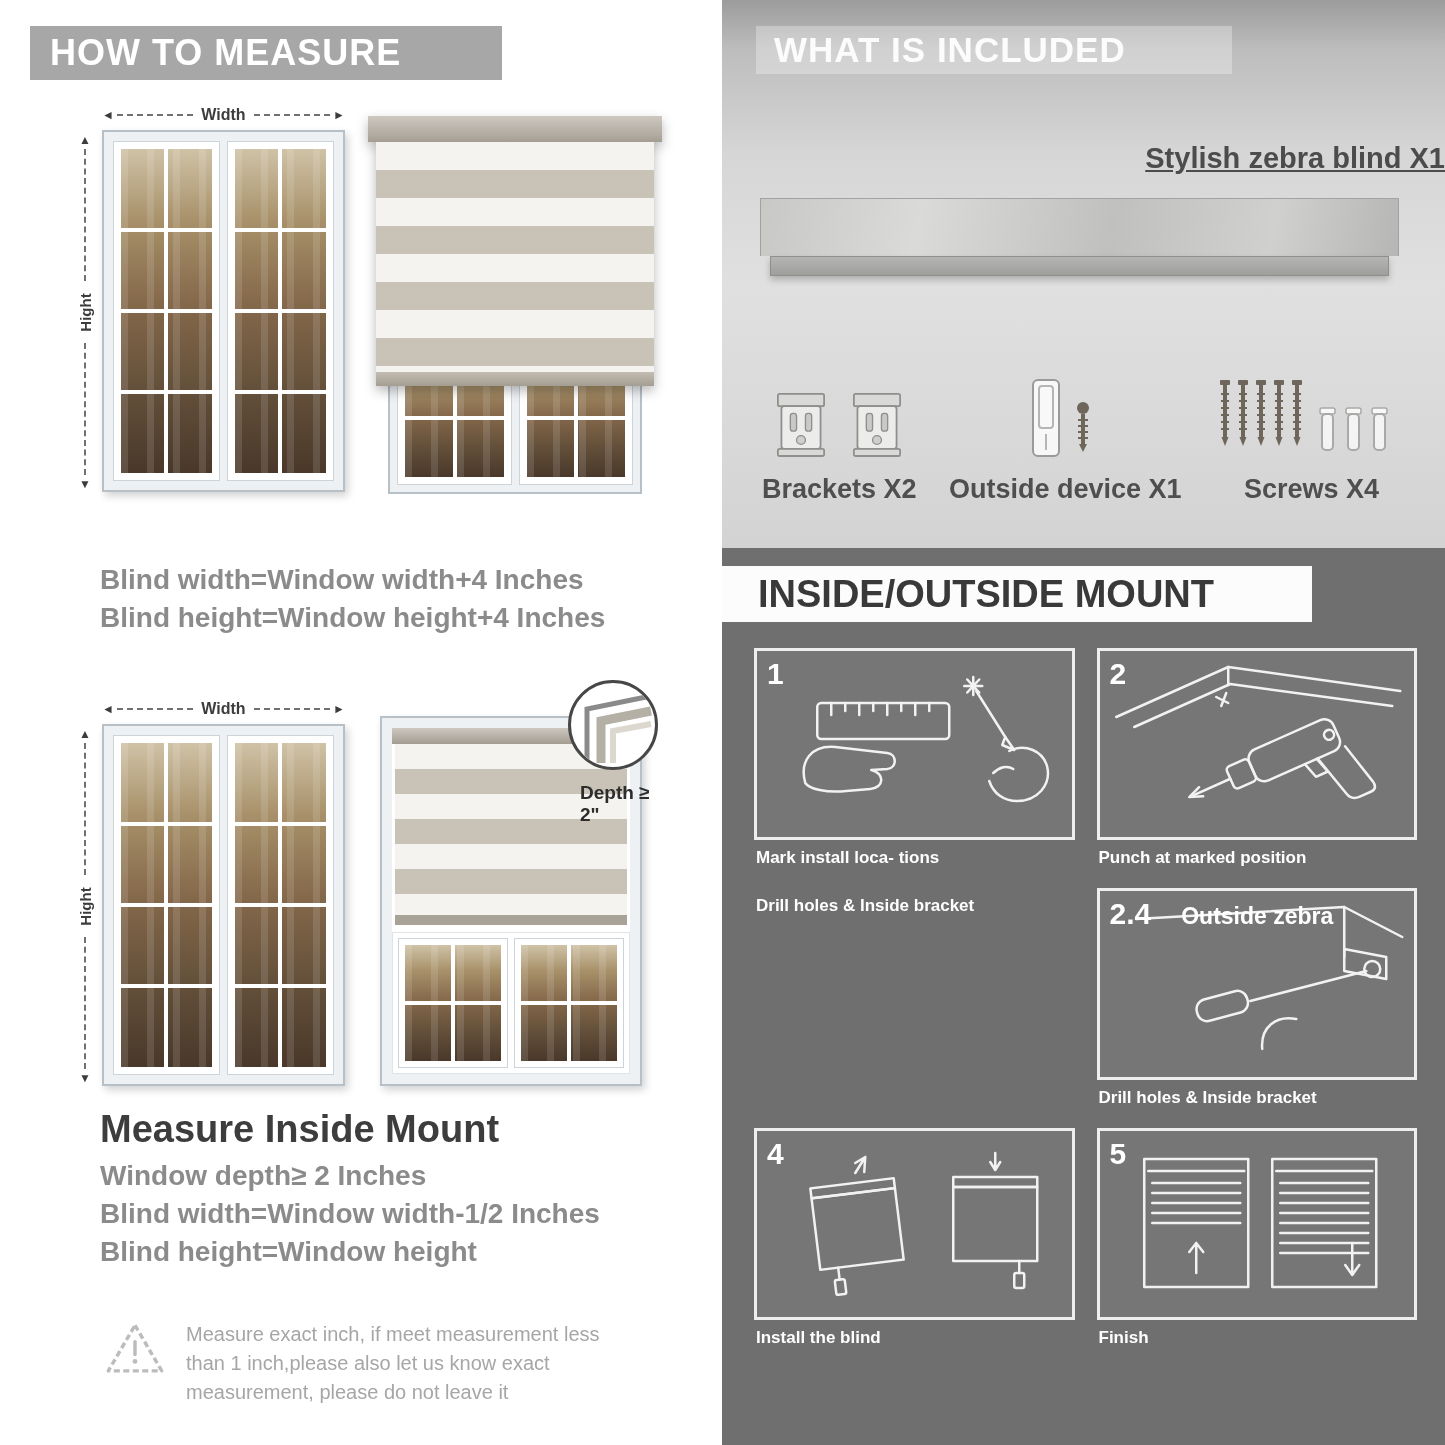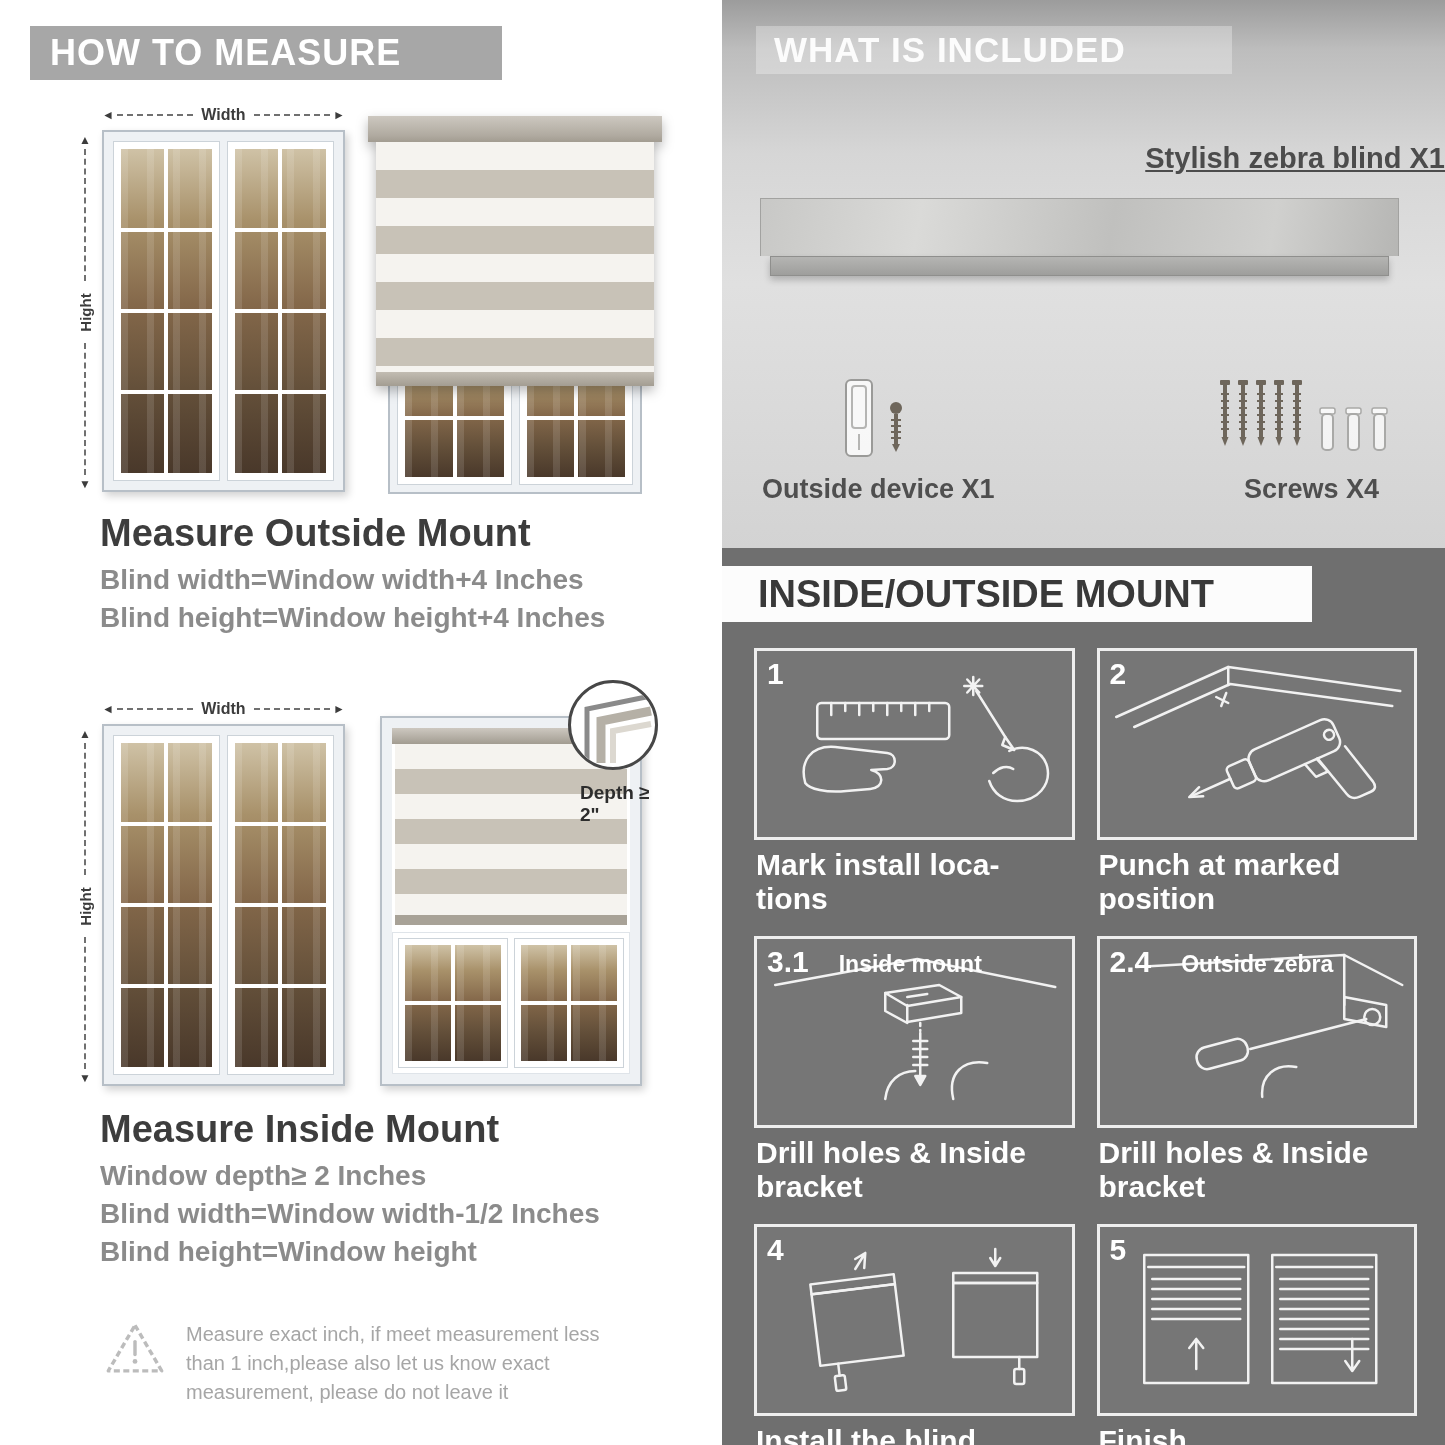--- a/index.html
+++ b/index.html
@@ -98,21 +98,21 @@
   .mount { position:absolute; left:0; right:0; top:548px; bottom:0; background:#6f6f6f; }
   .banner-white { position:absolute; left:0; top:18px; width:590px; height:56px; background:#fcfcfc;
     color:#393939; font-size:38px; font-weight:bold; line-height:56px; padding-left:36px; }
   .steps { position:absolute; left:32px; right:28px; top:100px; display:grid; grid-template-columns:1fr 1fr;
     column-gap:22px; row-gap:20px; }
   .panel { position:relative; height:192px; background:#767676; border:3px solid #eeeeee; overflow:hidden; }
   .panel-head { position:absolute; top:6px; left:10px; right:8px; display:flex; align-items:baseline; gap:30px; z-index:2; }
   .num { font-size:30px; font-weight:bold; color:#ffffff; }
   .mlabel { font-size:23px; font-weight:bold; color:#ffffff; }
   .illus { position:absolute; left:0; top:0; width:100%; height:100%; }
-  .caption { margin-top:8px; margin-left:2px; font-size:30px; font-weight:bold; color:#ffffff; }
+  .caption { margin-top:8px; margin-left:2px; font-size:17px; font-weight:bold; color:#ffffff; }
 </style>
 </head>
 <body>
 
 <div id="canvas">
 
   <div class="left-col">
 
     <div class="banner-gray">HOW TO MEASURE</div>
 
@@ -157,21 +157,20 @@
           </div>
         </div>
         <div class="z-out">
           <div class="z-head"></div>
           <div class="z-body"></div>
           <div class="z-foot"></div>
         </div>
       </div>
     </div>
 
-    <div class="sec-title t-outside">Measure Outside Mount</div>
     <div class="formula fo1">Blind width=Window width+4 Inches</div>
     <div class="formula fo2">Blind height=Window height+4 Inches</div>
 
     <div class="fig fig-inside">
       <div class="win-wrap">
         <div class="measure-h">
           <span class="arr">◄</span>
           <span class="dash"></span>
           <span class="lbl">Width</span>
           <span class="dash"></span>
@@ -245,20 +244,41 @@
 
     <div class="included">
       <div class="banner-light">WHAT IS INCLUDED</div>
       <div class="blind-title">Stylish zebra blind X1</div>
       <div class="headrail">
         <div class="hr-top"></div>
         <div class="hr-bot"></div>
       </div>
 
       <div class="items">
+        <div class="item">
+          <div class="icons">
+            <svg viewBox="0 0 72 84" width="64" height="76">
+              <rect x="10" y="8" width="52" height="14" rx="2" fill="#d9d9d7" stroke="#8f8f8d" stroke-width="2"></rect>
+              <rect x="14" y="22" width="44" height="48" rx="3" fill="#ececea" stroke="#8f8f8d" stroke-width="2"></rect>
+              <rect x="24" y="30" width="7" height="20" rx="3" fill="#c9c9c7" stroke="#8f8f8d" stroke-width="1.5"></rect>
+              <rect x="41" y="30" width="7" height="20" rx="3" fill="#c9c9c7" stroke="#8f8f8d" stroke-width="1.5"></rect>
+              <circle cx="36" cy="60" r="5" fill="#cfcfcd" stroke="#8f8f8d" stroke-width="1.5"></circle>
+              <rect x="10" y="70" width="52" height="8" rx="2" fill="#d9d9d7" stroke="#8f8f8d" stroke-width="2"></rect>
+            </svg>
+            <svg viewBox="0 0 72 84" width="64" height="76">
+              <rect x="10" y="8" width="52" height="14" rx="2" fill="#d9d9d7" stroke="#8f8f8d" stroke-width="2"></rect>
+              <rect x="14" y="22" width="44" height="48" rx="3" fill="#ececea" stroke="#8f8f8d" stroke-width="2"></rect>
+              <rect x="24" y="30" width="7" height="20" rx="3" fill="#c9c9c7" stroke="#8f8f8d" stroke-width="1.5"></rect>
+              <rect x="41" y="30" width="7" height="20" rx="3" fill="#c9c9c7" stroke="#8f8f8d" stroke-width="1.5"></rect>
+              <circle cx="36" cy="60" r="5" fill="#cfcfcd" stroke="#8f8f8d" stroke-width="1.5"></circle>
+              <rect x="10" y="70" width="52" height="8" rx="2" fill="#d9d9d7" stroke="#8f8f8d" stroke-width="2"></rect>
+            </svg>
+          </div>
+          <div class="item-label">Brackets X2</div>
+        </div>
 
         <div class="item">
           <div class="icons">
             <svg viewBox="0 0 96 86" width="96" height="86">
               <rect x="16" y="4" width="26" height="76" rx="5" fill="rgba(255,255,255,0.8)" stroke="#9a9a98" stroke-width="2"></rect>
               <rect x="22" y="10" width="14" height="42" rx="3" fill="none" stroke="#b5b5b3" stroke-width="2"></rect>
               <path d="M29 58 v16" stroke="#b5b5b3" stroke-width="2"></path>
               <circle cx="66" cy="32" r="6" fill="#6e665b"></circle>
               <rect x="64" y="38" width="4" height="30" fill="#6e665b"></rect>
               <path d="M61 44 h10 M61 50 h10 M61 56 h10 M61 62 h10" stroke="#6e665b" stroke-width="2"></path>
@@ -344,41 +364,20 @@
                   <path d="M198 118 l5 16 h13 l-5 -16"></path>
                   <circle cx="232" cy="101" r="5"></circle>
                 </g>
               </g>
             </svg>
           </div>
           <p class="caption">Punch at  marked position</p>
         </div>
 
         <div class="step">
-          <div class="panel">
-            <div class="panel-head">
-              <span class="num">3.1</span>
-              <span class="mlabel">Inside mount</span>
-            </div>
-            <svg class="illus" viewBox="0 0 314 186">
-              <g stroke="#f2f2f2" stroke-width="2.5" fill="none" stroke-linecap="round" stroke-linejoin="round">
-                <path d="M18 46 L160 20 L298 48"></path>
-                <path d="M128 54 l54 -8 22 12 -54 9 z"></path>
-                <path d="M128 54 v18 l22 12 v-18"></path>
-                <path d="M204 58 v16 l-54 9"></path>
-                <path d="M150 58 l20 -3"></path>
-                <path d="M163 84 v8" stroke-dasharray="3 4"></path>
-                <path d="M163 94 v44"></path>
-                <path d="M156 102 h14 M156 110 h14 M156 118 h14 M156 126 h14"></path>
-                <path d="M163 146 l-5 -9 h10 z" fill="#f2f2f2"></path>
-                <path d="M196 160 c-6 -26 10 -40 34 -36"></path>
-                <path d="M128 160 c2 -18 14 -28 30 -28"></path>
-              </g>
-            </svg>
-          </div>
           <p class="caption">Drill holes &amp;  Inside bracket</p>
         </div>
 
         <div class="step">
           <div class="panel">
             <div class="panel-head">
               <span class="num">2.4</span>
               <span class="mlabel">Outside zebra</span>
             </div>
             <svg class="illus" viewBox="0 0 314 186">

